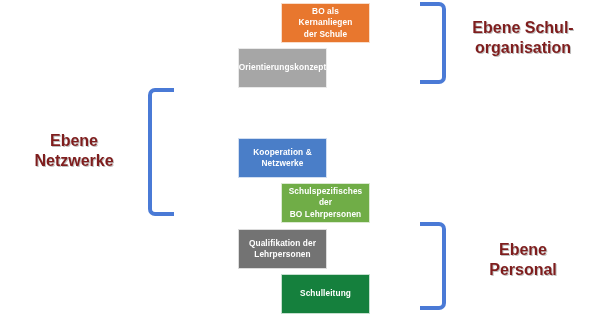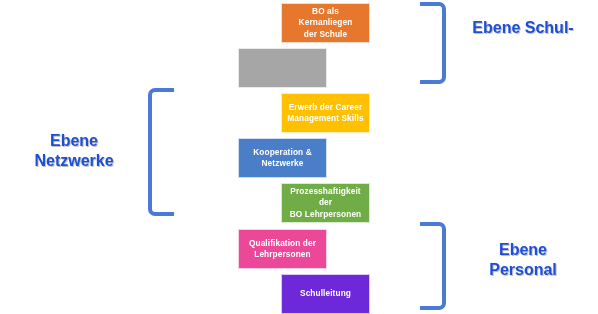--- a/index.html
+++ b/index.html
@@ -63,21 +63,21 @@
   .bracket.close {    
     border-width: 4px;
     border-left: none;
     border-top-right-radius: 7px;
     border-bottom-right-radius: 7px;
   }
 
   
   .level-label {
     position: absolute;
-    color: #1d4ed8;
+    color: #7f1d1d;
     font-weight: bold;
     font-size: 16px;
     line-height: 1.28;
     text-align: center;
     text-shadow: 1px 1px 0 rgba(140,140,140,0.55);
   }
 </style>
 </head>
 <body>
 
@@ -88,76 +88,70 @@
       <span>
         <span class="txt">BO als Kernanliegen</span>
         <span class="txt">der Schule</span>
       </span>
     </div>
   </div>
 
   <div class="band" style="top:48px;">
     <div class="box left" style="background:#A6A6A6;">
       <span>
+        <span class="txt">Orientierungskonzept</span>
       </span>
     </div>
   </div>
 
-  <div class="band" style="top:93px;">
-    <div class="box right" style="background:#FFC000;">
-      <span>
-        <span class="txt">Erwerb der Career</span>
-        <span class="txt">Management Skills</span>
-      </span>
-    </div>
-  </div>
 
   <div class="band" style="top:138px;">
     <div class="box left" style="background:#4A7EC8;">
       <span>
         <span class="txt">Kooperation &amp;</span>
         <span class="txt">Netzwerke</span>
       </span>
     </div>
   </div>
 
   <div class="band" style="top:183px;">
     <div class="box right" style="background:#70AD47;">
       <span>
-        <span class="txt">Prozesshaftigkeit der</span>
+        <span class="txt">Schulspezifisches der</span>
         <span class="txt">BO  Lehrpersonen</span>
       </span>
     </div>
   </div>
 
   <div class="band" style="top:229px;">
-    <div class="box left" style="background:#ec4899;text-align:center;">
+    <div class="box left" style="background:#737373;text-align:center;">
       <span>
         <span class="txt">Qualifikation der</span>
         <span class="txt">Lehrpersonen</span>
       </span>
     </div>
   </div>
 
   <div class="band" style="top:274px;">
-    <div class="box right" style="background:#6d28d9;">
+    <div class="box right" style="background:#15803d;">
       <span>
         <span class="txt">Schulleitung</span>
       </span>
     </div>
   </div>
 
   <div class="bracket close" style="left:420px; top:2px; width:26px; height:82px;"></div>
 
   <div class="bracket open" style="left:148px; top:88px; width:26px; height:128px;"></div>
 
   <div class="bracket close" style="left:420px; top:222px; width:26px; height:88px;"></div>
 
   <div class="level-label" style="left:452px; top:18px; width:142px;">
     <div>Ebene Schul-</div>
+    <div>organisation</div>
   </div>
 
   <div class="level-label" style="left:4px; top:131px; width:140px;">
     <div>Ebene</div>
     <div>Netzwerke</div>
   </div>
 
   <div class="level-label" style="left:452px; top:240px; width:142px;">
     <div>Ebene</div>
     <div>Personal</div>

